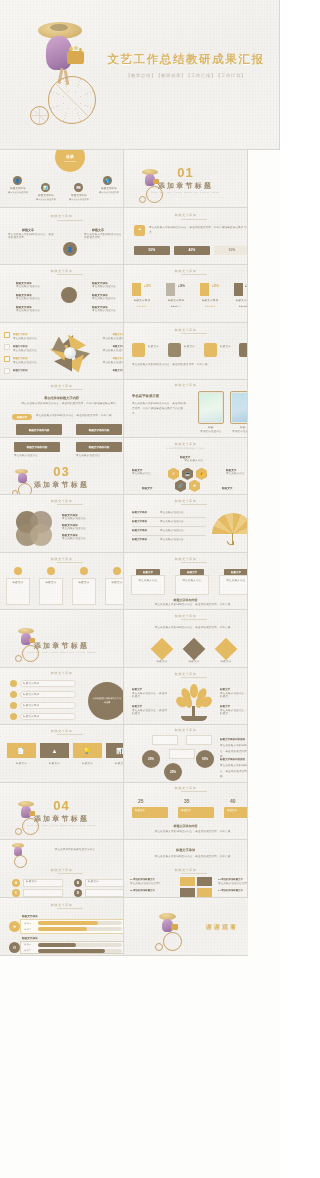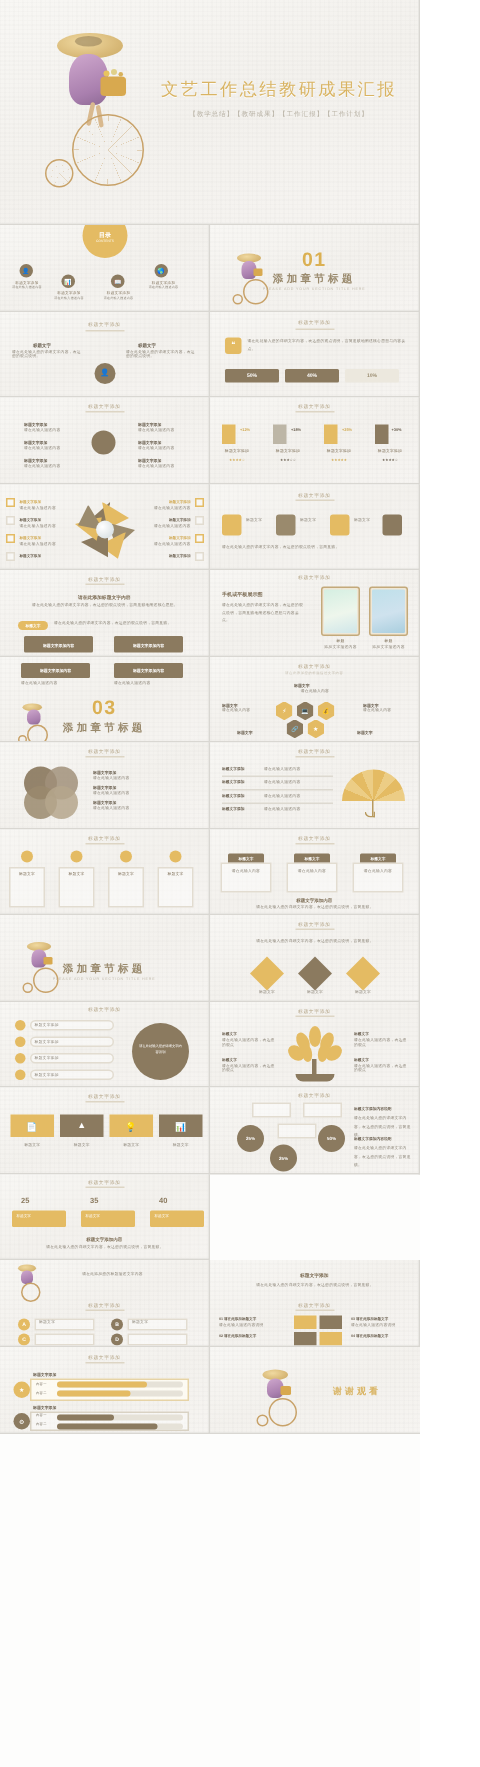--- a/index.html
+++ b/index.html
@@ -16,28 +16,28 @@
     position: relative;
     background:
       repeating-linear-gradient(90deg, rgba(0,0,0,0.012) 0 1px, transparent 1px 3px),
       repeating-linear-gradient(0deg, rgba(0,0,0,0.010) 0 1px, transparent 1px 3px),
       linear-gradient(160deg,#f8f7f4 0%, #f3f1ed 50%, #f6f4f1 100%);
     overflow: hidden;
     border-right: 1px solid #d9d7d2;
     border-bottom: 1px solid #d9d7d2;
   }
   .hero { width: 280px; height: 150px; }
-  .row { display: flex; width: 280px; }
+  .row { display: flex; width: 248px; }
   .half { width: 140px; height: 57.5px; }
 
   
   .hero-title {
     position: absolute; left: 96px; top: 52px; width: 180px;
     color: #d9b463; font-size: 11.5px; letter-spacing: 1.6px;
-    font-weight: 400; text-align: center;
+    font-weight: 700; text-align: center;
     text-shadow: 0 1px 0 rgba(255,255,255,0.8);
   }
   .hero-sub {
     position: absolute; left: 96px; top: 73px; width: 180px;
     color: #b9b3a6; font-size: 4.4px; letter-spacing: .6px; text-align: center;
   }
   
   .girl { position: absolute; }
   .girl .hat {
     position:absolute; border-radius:50%;
@@ -563,20 +563,32 @@
       <div class="circ brown" style="left:40px; top:38px; width:18px; height:18px;"></div>
       <div style="position:absolute; left:40px; top:38px; width:18px; height:18px; display:flex; align-items:center; justify-content:center; color:#fff; font-size:3px; font-weight:700;">25%</div>
       <div class="lbl-b" style="left:96px; top:13px; font-size:2.5px;">标题文字添加内容说明</div>
       <div class="lbl" style="left:96px; top:18px; width:38px; line-height:2.2;">请在此处输入您的详细文字内容，表达您的观点说明，言简意赅。</div>
       <div class="lbl-b" style="left:96px; top:33px; font-size:2.5px;">标题文字添加内容说明</div>
       <div class="lbl" style="left:96px; top:38px; width:38px; line-height:2.2;">请在此处输入您的详细文字内容，表达您的观点说明，言简意赅。</div>
     </div>
   </div>
 
   <div class="row">
+    <div class="slide half">
+      <div class="girl" style="left:14px; top:17px; width:26px; height:36px;">
+        <div class="hat" style="left:4px; top:1px;  width:16px; height:6px;"></div>
+        <div class="dress" style="left:7px; top:6px;  width:10px; height:12px;"></div>
+        <div class="basket" style="left:15px; top:11px; width:6px; height:5px;"></div>
+        <div class="wheelbig" style="left:8px; top:18px; width:17px; height:17px;"></div>
+        <div class="wheelsmall" style="left:1px; top:28px; width:7px; height:7px;"></div>
+      </div>
+      <div class="sec-num" style="top:15px;">04</div>
+      <div class="sec-title" style="top:31px;">添加章节标题</div>
+      <div class="sec-sub" style="top:41px;">PLEASE ADD YOUR SECTION TITLE HERE</div>
+    </div>
 
     <div class="slide half">
       <div class="st" style="top:3px;">标题文字添加</div>
       <div class="st-rule" style="top:8px;"></div>
       <div class="lbl-b" style="left:14px; top:15px; font-size:5px; color:#8b7a5f;">25</div>
       <div class="lbl-b" style="left:60px; top:15px; font-size:5px; color:#8b7a5f;">35</div>
       <div class="lbl-b" style="left:106px;top:15px; font-size:5px; color:#8b7a5f;">40</div>
       <div style="position:absolute; left:8px;  top:24px; width:36px; height:11px; background:#e4bb63; border-radius:1px;"></div>
       <div style="position:absolute; left:54px; top:24px; width:36px; height:11px; background:#e4bb63; border-radius:1px;"></div>
       <div style="position:absolute; left:100px;top:24px; width:36px; height:11px; background:#e4bb63; border-radius:1px;"></div>

